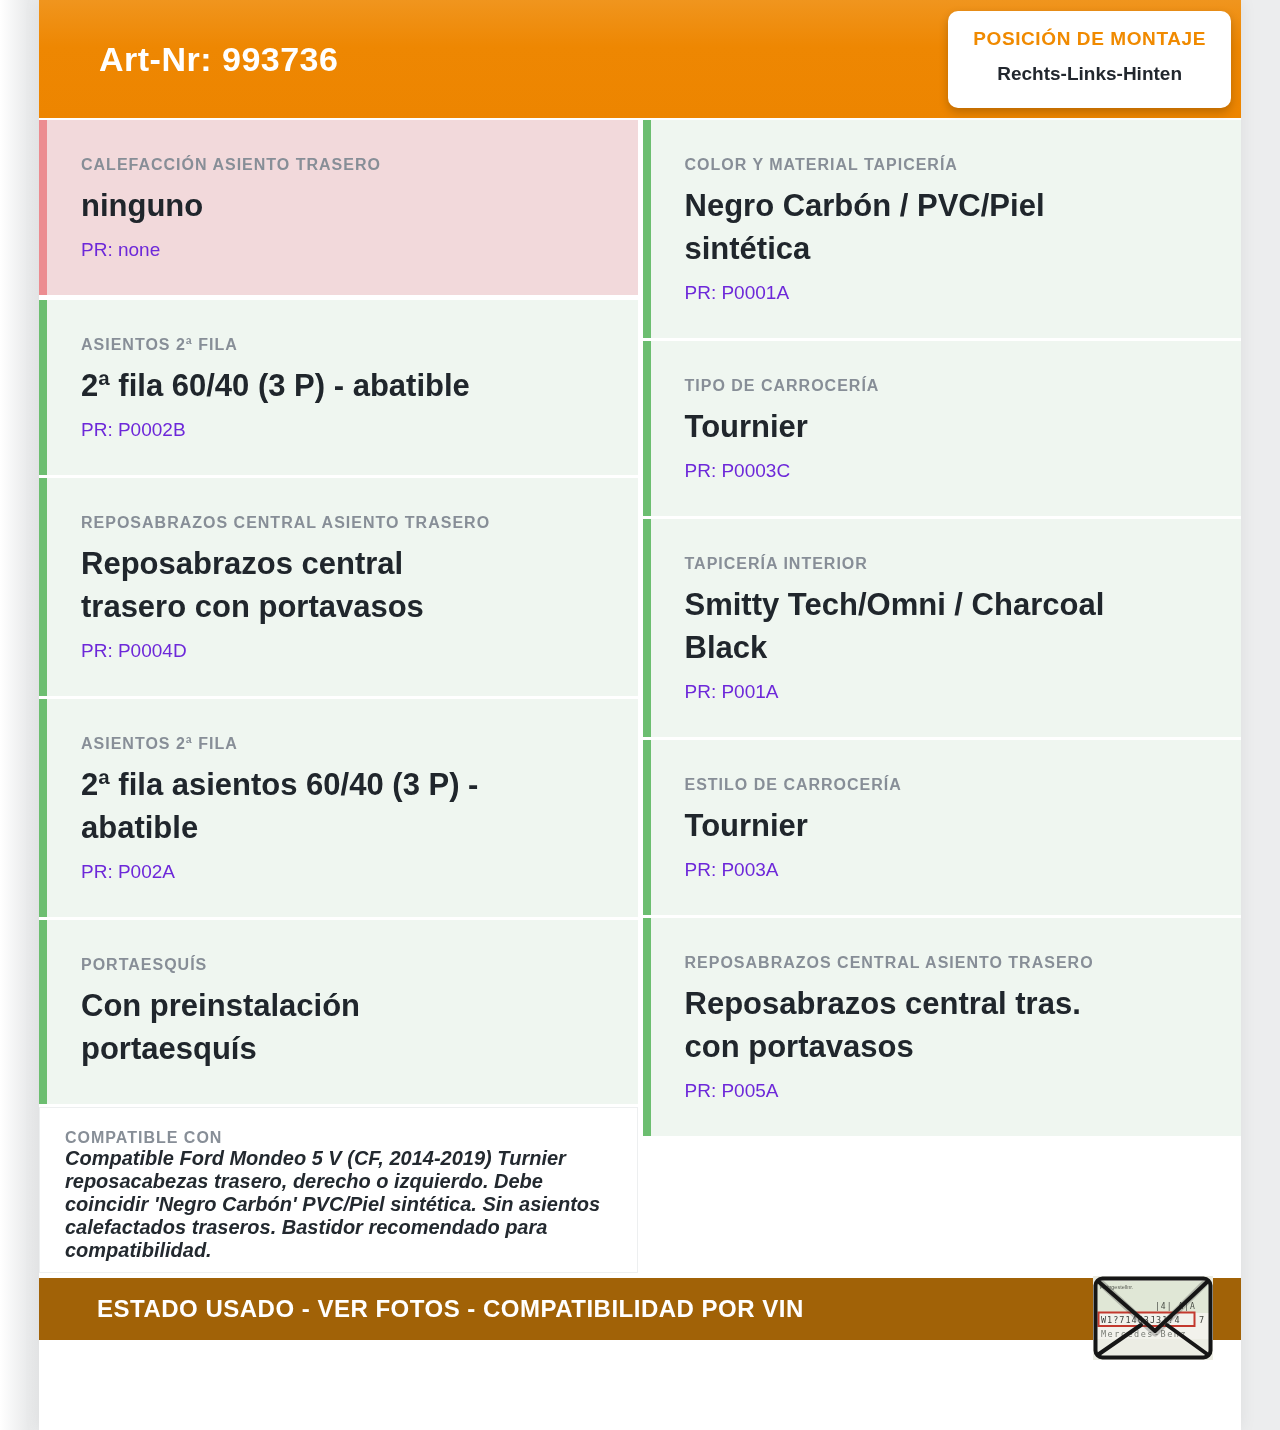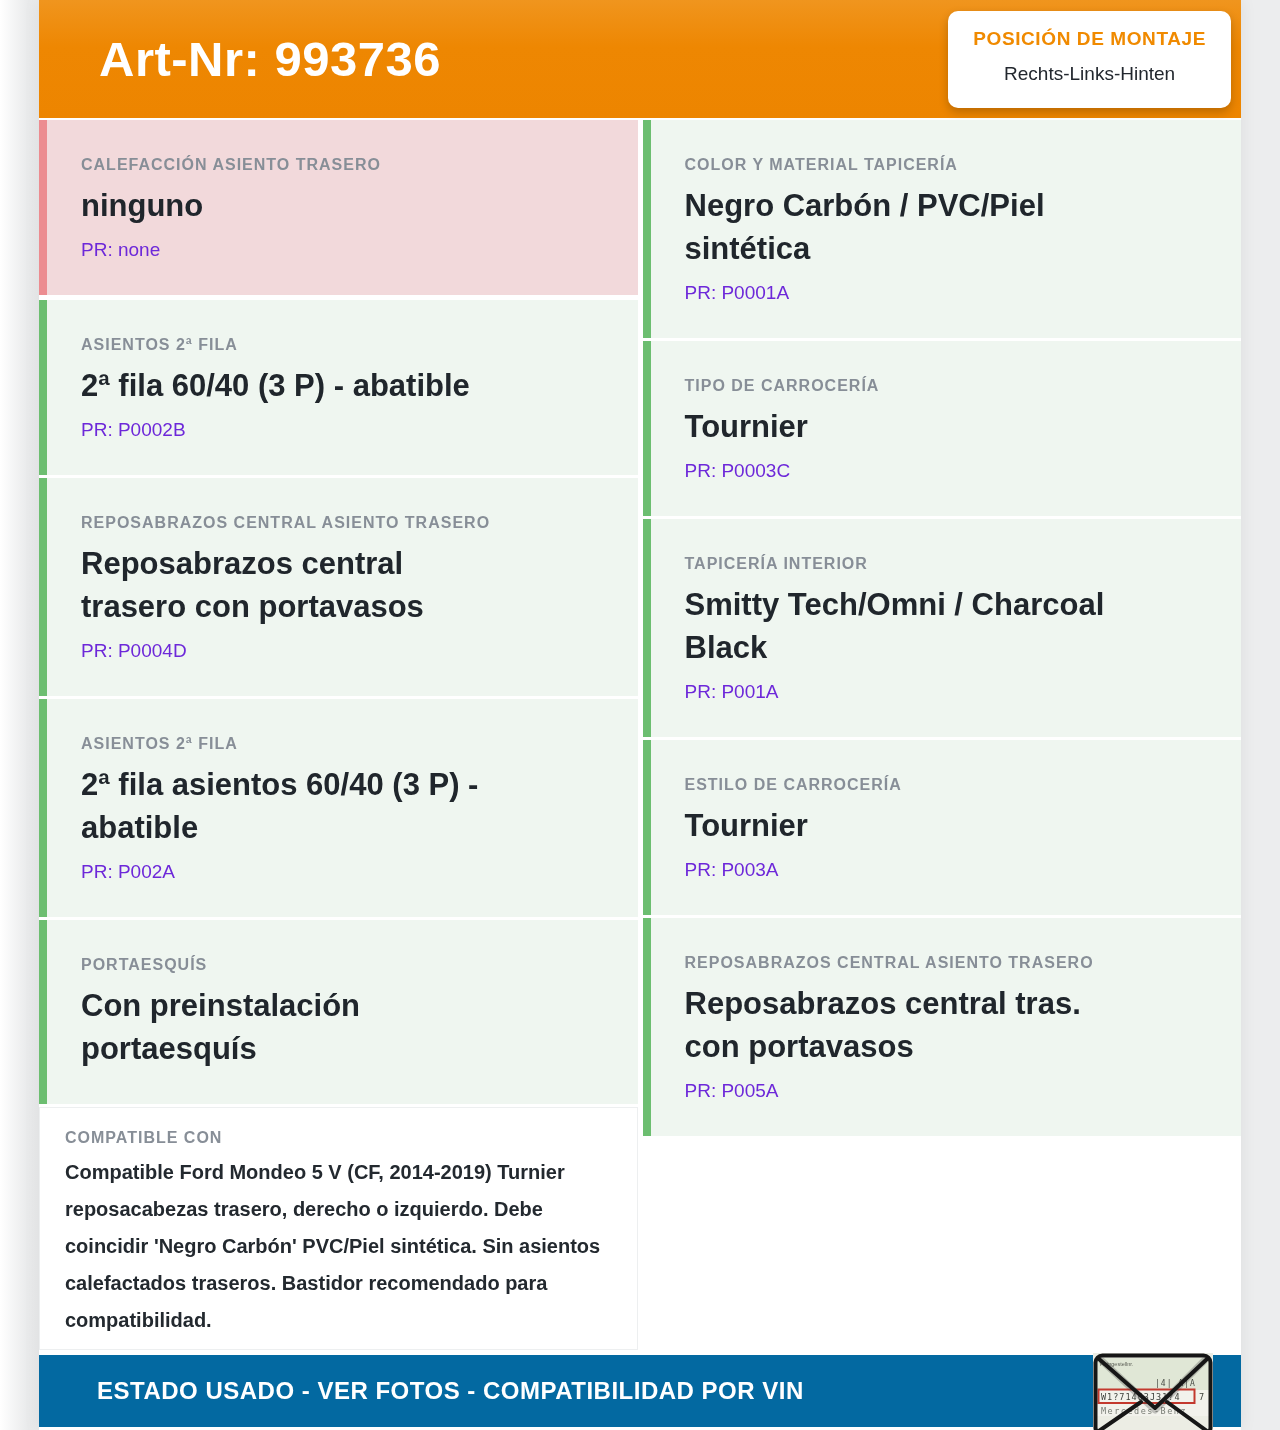--- a/index.html
+++ b/index.html
@@ -23,34 +23,34 @@
     height: 118px;
     background: linear-gradient(180deg, #F0951E 0%, #EE8702 40%, #ED8500 100%);
     display: flex;
     align-items: center;
     justify-content: space-between;
     padding: 0 10px 0 60px;
     box-sizing: border-box;
   }
   .title {
     color: #ffffff;
-    font-size: 49px;
+    font-size: 34px;
     font-weight: bold;
     letter-spacing: 0.5px;
   }
   .mount {
     background: #ffffff;
     border-radius: 10px;
     box-shadow: 0 4px 10px rgba(0,0,0,0.22);
     padding: 17px 25px 23px 25px;
     text-align: center;
     min-width: 195px;
   }
   .m-label { color: #F08A00; font-size: 19px; font-weight: bold; letter-spacing: 0.6px; }
-  .m-value { color: #22272E; font-size: 19px; font-weight: normal; margin-top: 13px; }
+  .m-value { color: #22272E; font-size: 19px; font-weight: bold; margin-top: 13px; }
   
   .columns { display: flex; gap: 5px; margin-top: 2px; }
   .col { width: 50%; box-sizing: border-box; }
   .card {
     background: #EFF6F0;
     border-left: 8px solid #6CBE70;
     padding: 36px 28px 34px 34px;
     margin-bottom: 3px;
     box-sizing: border-box;
   }
@@ -75,32 +75,32 @@
   }
   .pr { font-size: 19px; color: #6d28d9; margin-top: 12px; }
   
   .compat {
     background: #ffffff;
     border: 1px solid #EDEFF0;
     padding: 21px 30px 10px 25px;
     box-sizing: border-box;
   }
   .compat-text {
-    margin-top: 7px;
     font-size: 20px;
     font-weight: bold;
     color: #23292F;
-    line-height: 37px;
+    line-height: 23px;
     white-space: pre-line;
+    font-style: italic;
   }
   
   .footer {
     margin-top: 5px;
-    height: 72px;
-    background: #0369a1;
+    height: 62px;
+    background: #a16207;
     display: flex;
     align-items: center;
     padding-left: 58px;
     box-sizing: border-box;
     position: relative;
   }
   .footer-text {
     color: #ffffff;
     font-size: 24px;
     font-weight: bold;

